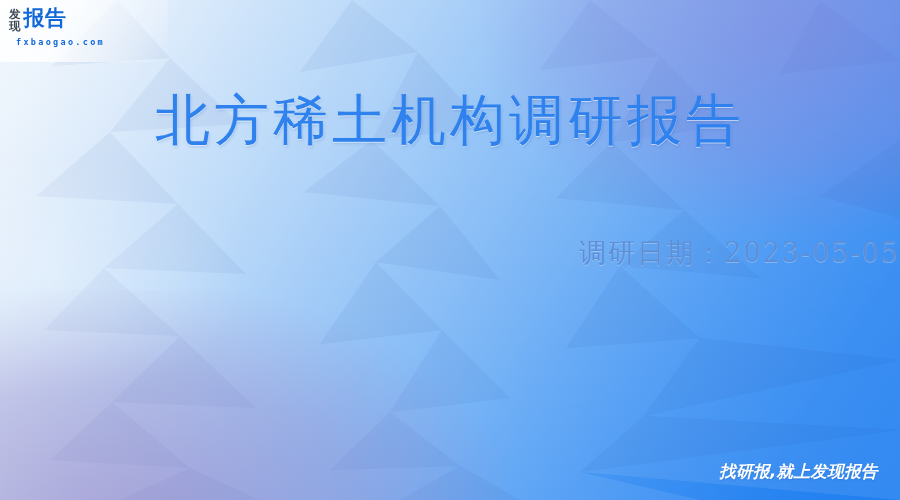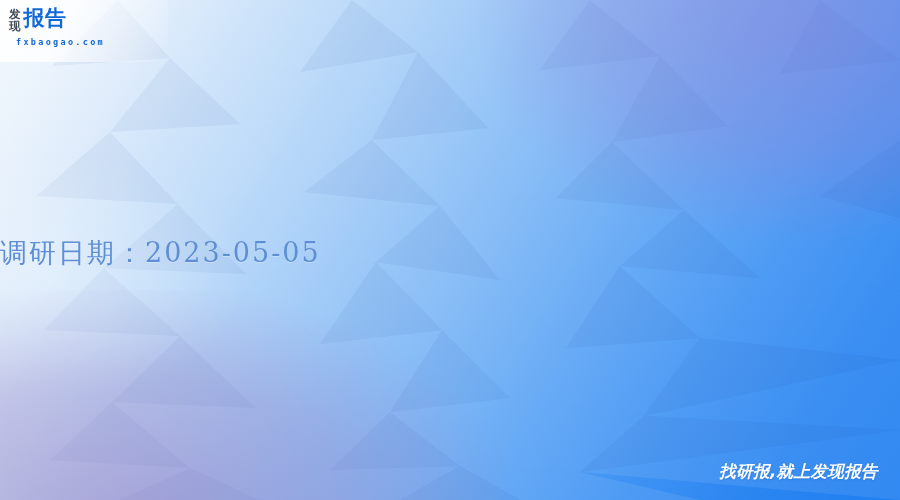--- a/index.html
+++ b/index.html
@@ -131,21 +131,21 @@
        0 1px 0 rgba(255,255,255,0.55),
        1px 2px 3px rgba(30,90,175,0.18);
     white-space: nowrap;
   }
 
   
   .subtitle {
     position: absolute;
     left: 0; right: 0;
     top: 237px;
-    text-align: left;
+    text-align: right;
     font-family: "DejaVu Serif", "Liberation Serif", serif;
     font-size: 27px;
     font-weight: 400;
     color: #5e8fd6;
     letter-spacing: 2px;
     line-height: 1.2;
     text-shadow: 0 1px 0 rgba(255,255,255,0.28);
     white-space: nowrap;
   }
 
@@ -324,18 +324,19 @@
     <div class="logo">
       <span class="logo-stack">
         <span>发</span>
         <span>现</span>
       </span>
       <span class="logo-main">报告</span>
     </div>
     <div class="logo-url">fxbaogao.com</div>
   </div>
 
+  <div class="title">北方稀土机构调研报告</div>
 
   <div class="subtitle">调研日期：2023-05-05</div>
 
   <div class="tagline">找研报,就上发现报告</div>
 
 </div>
 
 </body></html>

